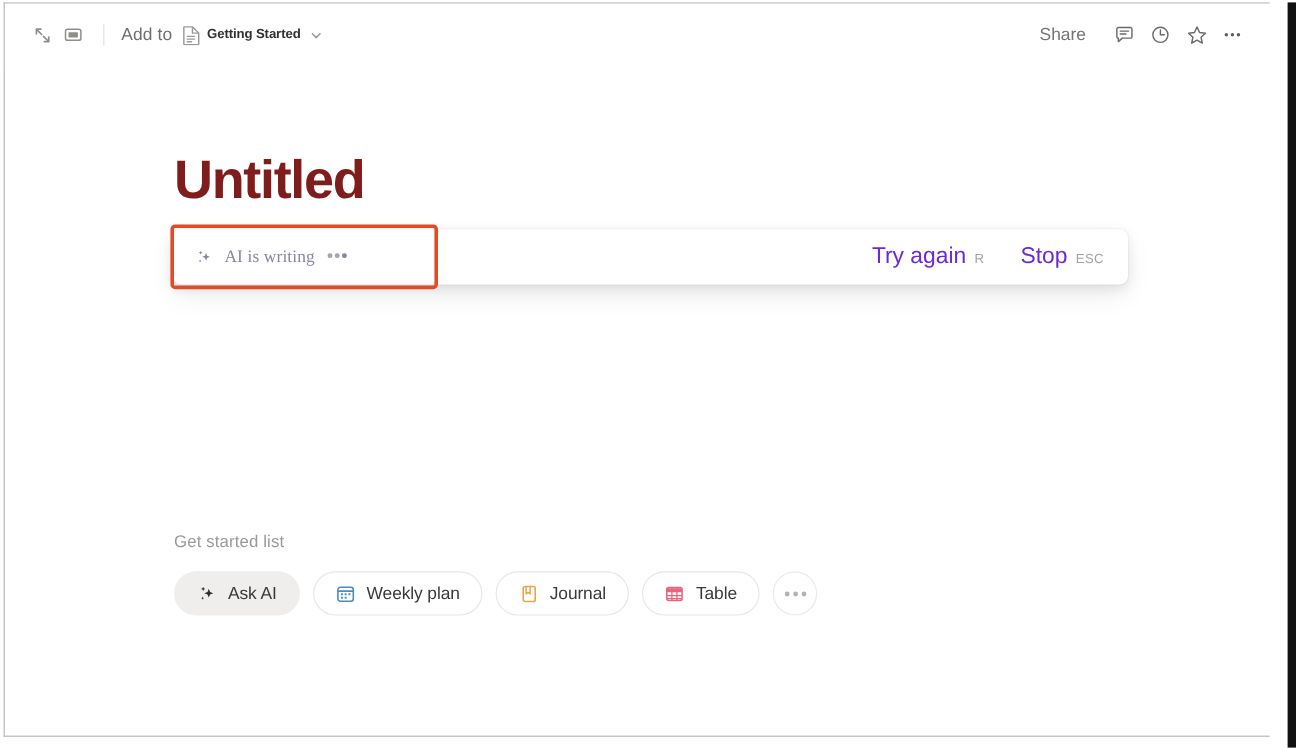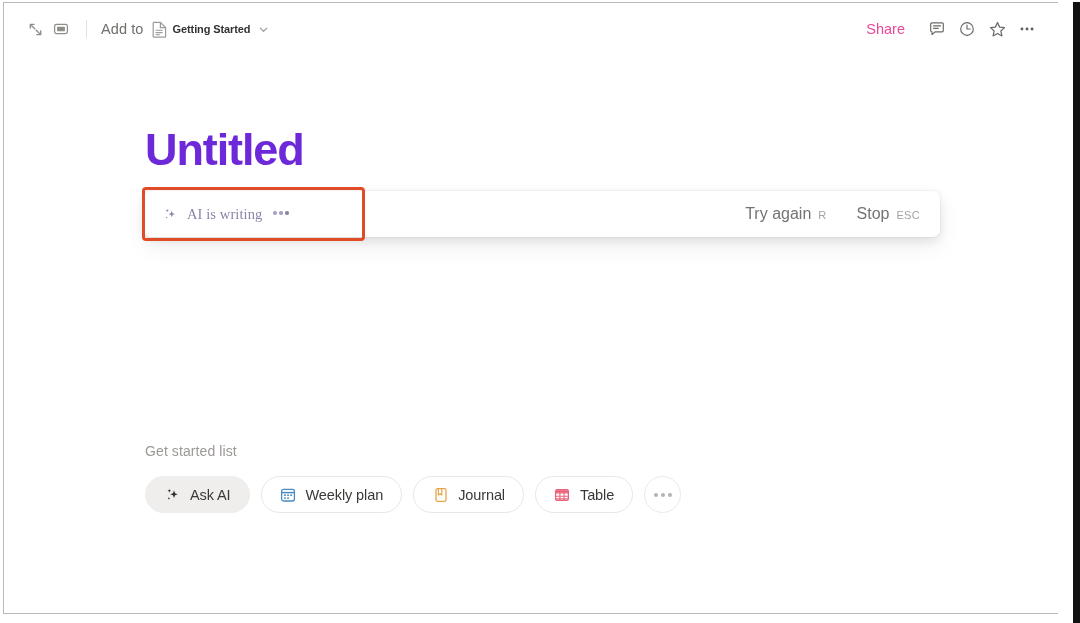--- a/index.html
+++ b/index.html
@@ -100,41 +100,41 @@
     margin-left: 2px;
   }
   .tb-right {
     margin-left: auto;
     display: flex;
     align-items: center;
     gap: 4px;
   }
   .share-btn {
     font-size: 14.5px;
-    color: #ec4899;
+    color: #737373;
     padding: 5px 9px;
     border-radius: 5px;
     margin-right: 6px;
   }
 
   
   #page {
     position: absolute;
     left: 0;
     top: 52px;
     width: 100%;
     height: 560px;
   }
   #page-title {
     position: absolute;
     left: 141px;
     top: 72px;
     font-size: 45px;
     font-weight: bold;
-    color: #6d28d9;
+    color: #7f1d1d;
     letter-spacing: -1.1px;
     line-height: 1;
   }
 
   
   #ai-bar {
     position: absolute;
     left: 140px;
     top: 136px;
     width: 796px;
@@ -182,22 +182,22 @@
     gap: 22px;
   }
   .ai-action {
     display: flex;
     align-items: baseline;
     gap: 7px;
     padding: 3px 4px;
     border-radius: 4px;
   }
   .ai-action .lbl {
-    font-size: 16px;
-    color: #737373;
+    font-size: 19px;
+    color: #6d28d9;
   }
   .ai-action .key {
     font-size: 11px;
     color: #a5a3a0;
     letter-spacing: 0.3px;
   }
 
   
   #annotation-box {
     position: absolute;

